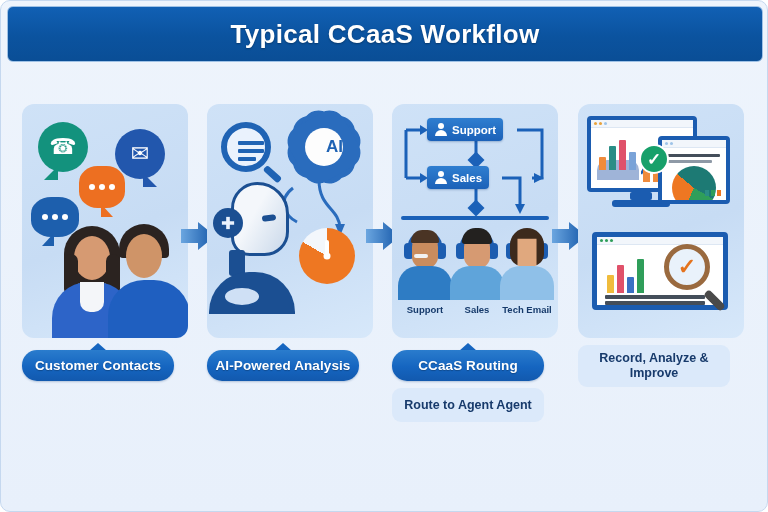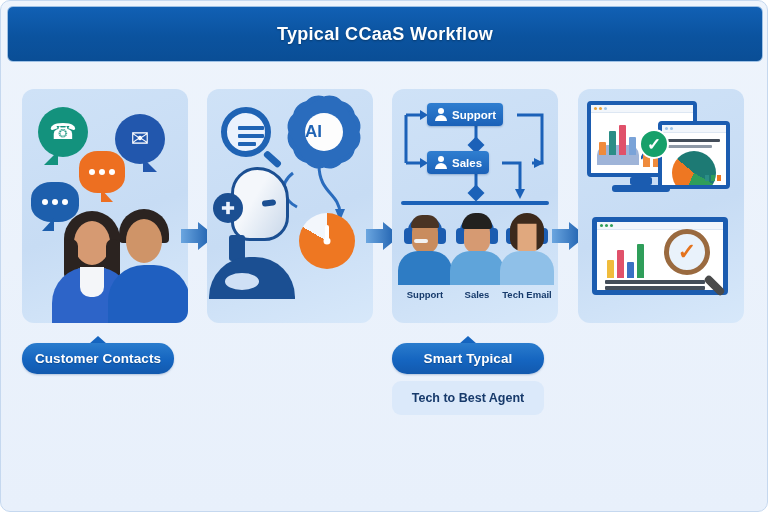--- a/index.html
+++ b/index.html
@@ -23,47 +23,47 @@
     position: absolute;
     left: 6px; top: 5px;
     width: 756px; height: 56px;
     background: linear-gradient(180deg, #1160b4 0%, #0b539f 55%, #0a4e96 100%);
     border: 1px solid #9fc2e6;
     border-radius: 6px;
     display: flex; align-items: center; justify-content: center;
   }
   .header-title {
     color: #ffffff;
-    font-size: 18px;
+    font-size: 26px;
     font-weight: bold;
     letter-spacing: .3px;
     text-shadow: 0 1px 2px rgba(0,0,0,.30);
     white-space: nowrap;
   }
   
   .stage {
     position: absolute;
-    top: 88px;
+    top: 103px;
     width: 152px;
     border-radius: 24px;
   }
   .stage-0 { left: 21px; }
   .stage-1 { left: 206px; }
   .stage-2 { left: 391px; }
   .stage-3 { left: 577px; }
 
   .art-card {
     position: relative;
     width: 166px; height: 234px;
     background: linear-gradient(160deg, #cfe2f7 0%, #c7dcf4 55%, #d7e8fa 100%);
     border-radius: 12px;
     overflow: hidden;
   }
   
-  .pill-wrap { position: relative; margin-top: 20px; }
+  .pill-wrap { position: relative; margin-top: 12px; }
   .pill-notch {
     position: absolute; left: 50%; top: -7px;
     transform: translateX(-50%);
     width: 0; height: 0;
     border-left: 9px solid transparent;
     border-right: 9px solid transparent;
     border-bottom: 8px solid #1565c0;
   }
   .pill {
     position: relative;
@@ -166,21 +166,21 @@
   .gear:before, .gear:after {
     content: ""; position: absolute; inset: 0; background: #2a6cbd; border-radius: 16px;
   }
   .gear:before { transform: rotate(30deg); }
   .gear:after  { transform: rotate(60deg); }
   .gear-hub {
     position: absolute; left: 50%; top: 50%;
     transform: translate(-50%,-50%);
     width: 38px; height: 38px; border-radius: 50%;
     background: #fdfdfd; z-index: 3;
-    display: flex; align-items: center; justify-content: flex-start;
+    display: flex; align-items: center; justify-content: flex-end;
   }
   .gear-hub span { color: #1f63b4; font-size: 17px; font-weight: bold; }
   .robot-head {
     position: absolute; left: 24px; top: 78px;
     width: 58px; height: 74px;
     background: linear-gradient(120deg,#f4f7fb 40%, #c9d8ea 100%);
     border: 3px solid #1b4f92;
     border-radius: 28px 34px 26px 20px;
   }
   .robot-eye {
@@ -420,20 +420,26 @@
       <div class="robot-body">
         <div class="robot-chest"></div>
       </div>
 
       <div class="pie-clock">
         <div class="pie-hand"></div>
         <div class="pie-hub"></div>
       </div>
     </div>
 
+    <div class="pill-wrap">
+      <div class="pill-notch"></div>
+      <div class="pill">
+        <span>AI-Powered Analysis</span>
+      </div>
+    </div>
   </div>
 
   <div class="arrow arrow-1">
     <svg width="34" height="34" viewBox="0 0 34 34">
       <defs>
           <linearGradient id="ag2" x1="0" y1="0" x2="1" y2="0">
         <stop offset="0" stop-color="#6ba6e0"></stop>
             <stop offset="1" stop-color="#1457a8"></stop>
       </linearGradient>
         </defs>
@@ -504,25 +510,25 @@
       </div>
 
       <div class="agent-label" style="left:2px;top:200px;width:62px;">Support</div>
       <div class="agent-label" style="left:54px;top:200px;width:62px;">Sales</div>
       <div class="agent-label" style="left:104px;top:200px;width:62px;">Tech Email</div>
     </div>
 
     <div class="pill-wrap">
       <div class="pill-notch"></div>
       <div class="pill">
-        <span>Smart Typical</span>
+        <span>CCaaS Routing</span>
       </div>
     </div>
     <div class="desc">
-      <span>Tech to Best Agent</span>
+      <span>Route to Agent Agent</span>
     </div>
   </div>
 
   <div class="arrow arrow-2">
     <svg width="34" height="34" viewBox="0 0 34 34">
       <defs>
           <linearGradient id="ag3" x1="0" y1="0" x2="1" y2="0">
         <stop offset="0" stop-color="#6ba6e0"></stop>
             <stop offset="1" stop-color="#1457a8"></stop>
       </linearGradient>
@@ -593,15 +599,18 @@
         <div class="textline" style="left:8px;top:64px;width:100px;height:4px;"></div>
       </div>
       <div>
         <div class="mag2-circle" style="left:86px;top:140px;">
           <span>✓</span>
         </div>
         <div class="mag2-handle" style="left:128px;top:184px;"></div>
       </div>
     </div>
 
+    <div class="desc">
+      <span>Record, Analyze &amp; Improve</span>
+    </div>
   </div>
 
 </div>
 
 </body></html>

